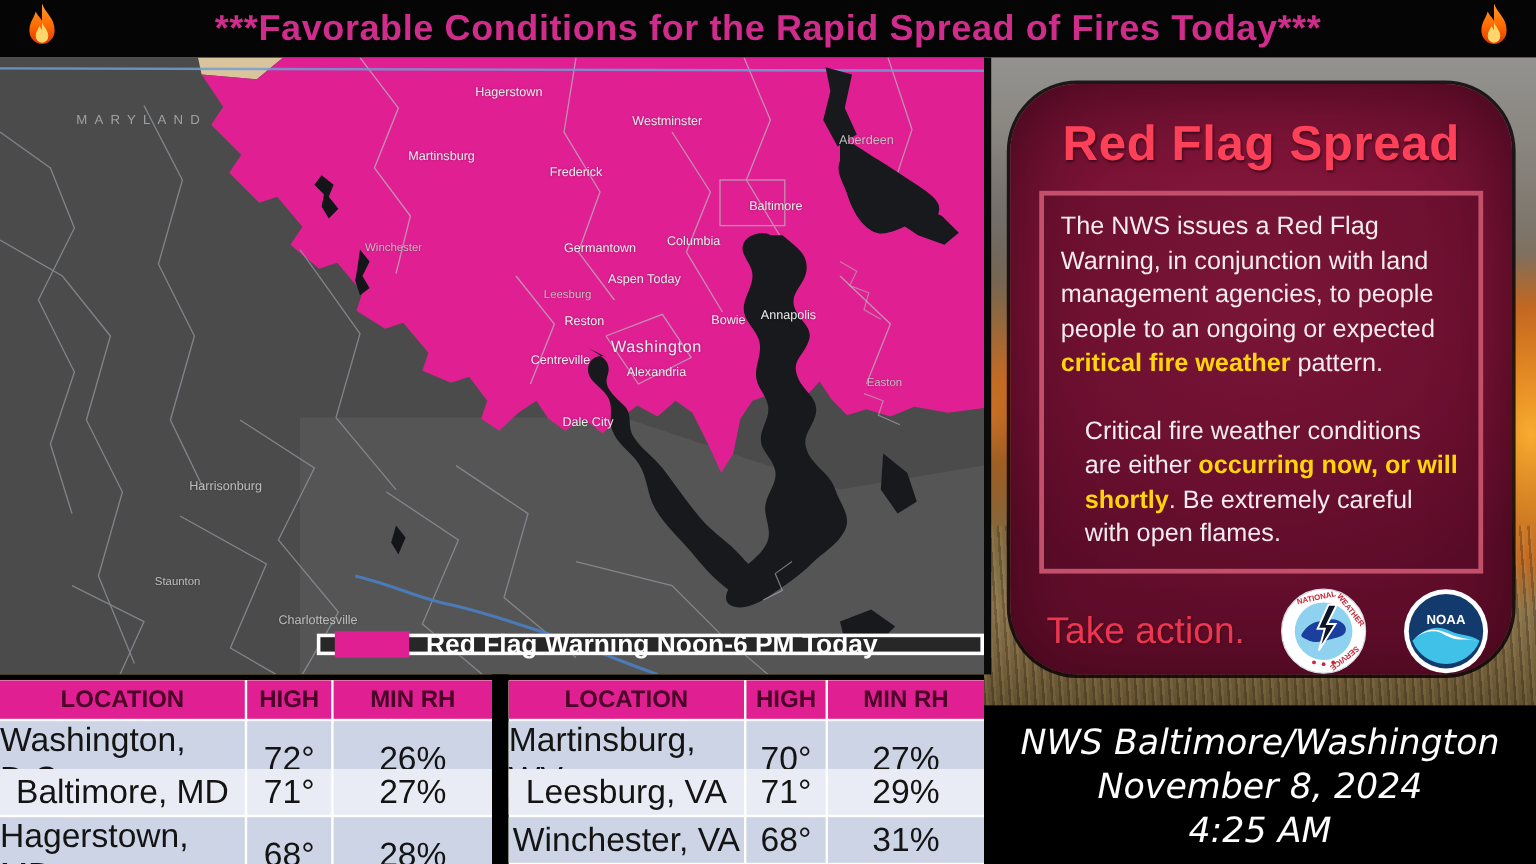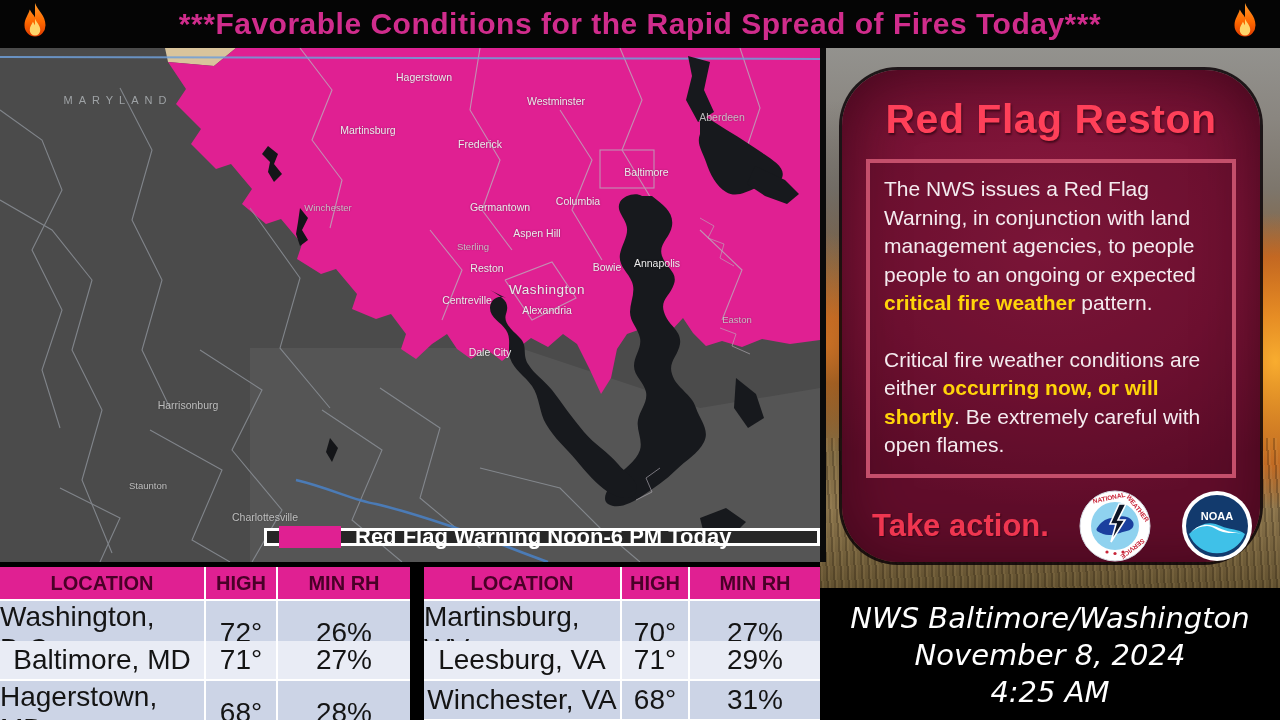--- a/index.html
+++ b/index.html
@@ -59,24 +59,24 @@
 
   
   #card{position:absolute;left:22px;top:22px;width:418px;height:492px;border-radius:56px;
         background:radial-gradient(320px 260px at 50% 36%, #8c1a40 0%, #7a1336 55%, #600d2a 100%);
         box-shadow:0 0 0 3px rgba(10,2,6,.85), inset 0 0 60px rgba(40,0,15,.55);}
   #card h1{margin:26px 0 0;text-align:center;font-size:41px;font-weight:bold;color:#ff4059;
            letter-spacing:.5px;text-shadow:1px 2px 2px rgba(30,0,10,.6);}
   #card .box{margin:16px 24px 0;border:4px solid #c44f6b;padding:12px 14px 14px;
              background:rgba(70,6,30,.25);color:#f4ebef;font-size:21px;line-height:1.36;}
   #card .box p{margin:0;}
-  #card .box p + p{margin-top:28px;}
+  #card .box p + p{margin-top:28px;margin-left:20px;}
   .hl{color:#ffd40a;font-weight:bold;}
   #action-row{display:flex;align-items:center;margin:12px 0 0 30px;gap:30px;}
-  #take-action{color:#ef3650;font-weight:bold;font-size:31px;text-shadow:1px 1px 1px rgba(30,0,10,.5);}
+  #take-action{color:#ef3650;font-weight:normal;font-size:31px;text-shadow:1px 1px 1px rgba(30,0,10,.5);}
   .logo{width:72px;height:72px;flex:0 0 auto;}
 
   
   #credit{position:absolute;left:0;top:552px;width:460px;text-align:center;color:#fff;
           font-family:"DejaVu Sans",sans-serif;font-style:italic;font-size:29px;line-height:37px;}
 </style>
 </head>
 <body>
 
 <div id="stage">
@@ -172,22 +172,22 @@
 
     <div class="lbl lbl-state" style="left:118px;top:52px;">MARYLAND</div>
     <div class="lbl" style="left:424px;top:29px;">Hagerstown</div>
     <div class="lbl" style="left:368px;top:82px;">Martinsburg</div>
     <div class="lbl" style="left:556px;top:53px;">Westminster</div>
     <div class="lbl" style="left:467px;top:96px;padding-left:26px;">Frederick</div>
     <div class="lbl" style="left:632px;top:124px;padding-left:29px;">Baltimore</div>
     <div class="lbl lbl-dim" style="left:722px;top:69px;">Aberdeen</div>
     <div class="lbl" style="left:578px;top:153px;">Columbia</div>
     <div class="lbl" style="left:500px;top:159px;">Germantown</div>
-    <div class="lbl" style="left:537px;top:185px;">Aspen Hill</div>
-    <div class="lbl lbl-dim" style="left:473px;top:198px;font-size:9.5px;">Sterling</div>
+    <div class="lbl" style="left:537px;top:185px;">Aspen Today</div>
+    <div class="lbl lbl-dim" style="left:473px;top:198px;font-size:9.5px;">Leesburg</div>
     <div class="lbl" style="left:487px;top:220px;">Reston</div>
     <div class="lbl lbl-lg" style="left:547px;top:241px;">Washington</div>
     <div class="lbl" style="left:607px;top:219px;">Bowie</div>
     <div class="lbl" style="left:657px;top:215px;">Annapolis</div>
     <div class="lbl" style="left:467px;top:252px;">Centreville</div>
     <div class="lbl" style="left:547px;top:262px;">Alexandria</div>
     <div class="lbl lbl-dim" style="left:737px;top:271px;font-size:9.5px;">Easton</div>
     <div class="lbl" style="left:490px;top:304px;">Dale City</div>
     <div class="lbl lbl-dim" style="left:328px;top:159px;font-size:9.5px;">Winchester</div>
     <div class="lbl lbl-dim" style="left:188px;top:357px;">Harrisonburg</div>
@@ -250,21 +250,21 @@
   </div>
 
   <div id="map-right-border"></div>
   <div id="right">
     <div id="photo">
         <div class="grass"></div>
       </div>
     <div id="footer-black"></div>
 
     <div id="card">
-      <h1>Red Flag Reston</h1>
+      <h1>Red Flag Spread</h1>
       <div class="box">
         <p><span>The NWS issues a Red Flag Warning, in conjunction with land management agencies, to people people to an ongoing or expected </span><span class="hl">critical fire weather</span><span> pattern.</span></p>
         <p><span>Critical fire weather conditions are either </span><span class="hl">occurring now, or will shortly</span><span>. Be extremely careful with open flames.</span></p>
       </div>
       <div id="action-row">
         <div id="take-action">Take action.</div>
 
         <svg class="logo" viewBox="0 0 72 72">
           <circle cx="36" cy="36" r="35" fill="#fff"></circle>
           <circle cx="36" cy="36" r="35" fill="none" stroke="#d6dae2" stroke-width="1"></circle>

